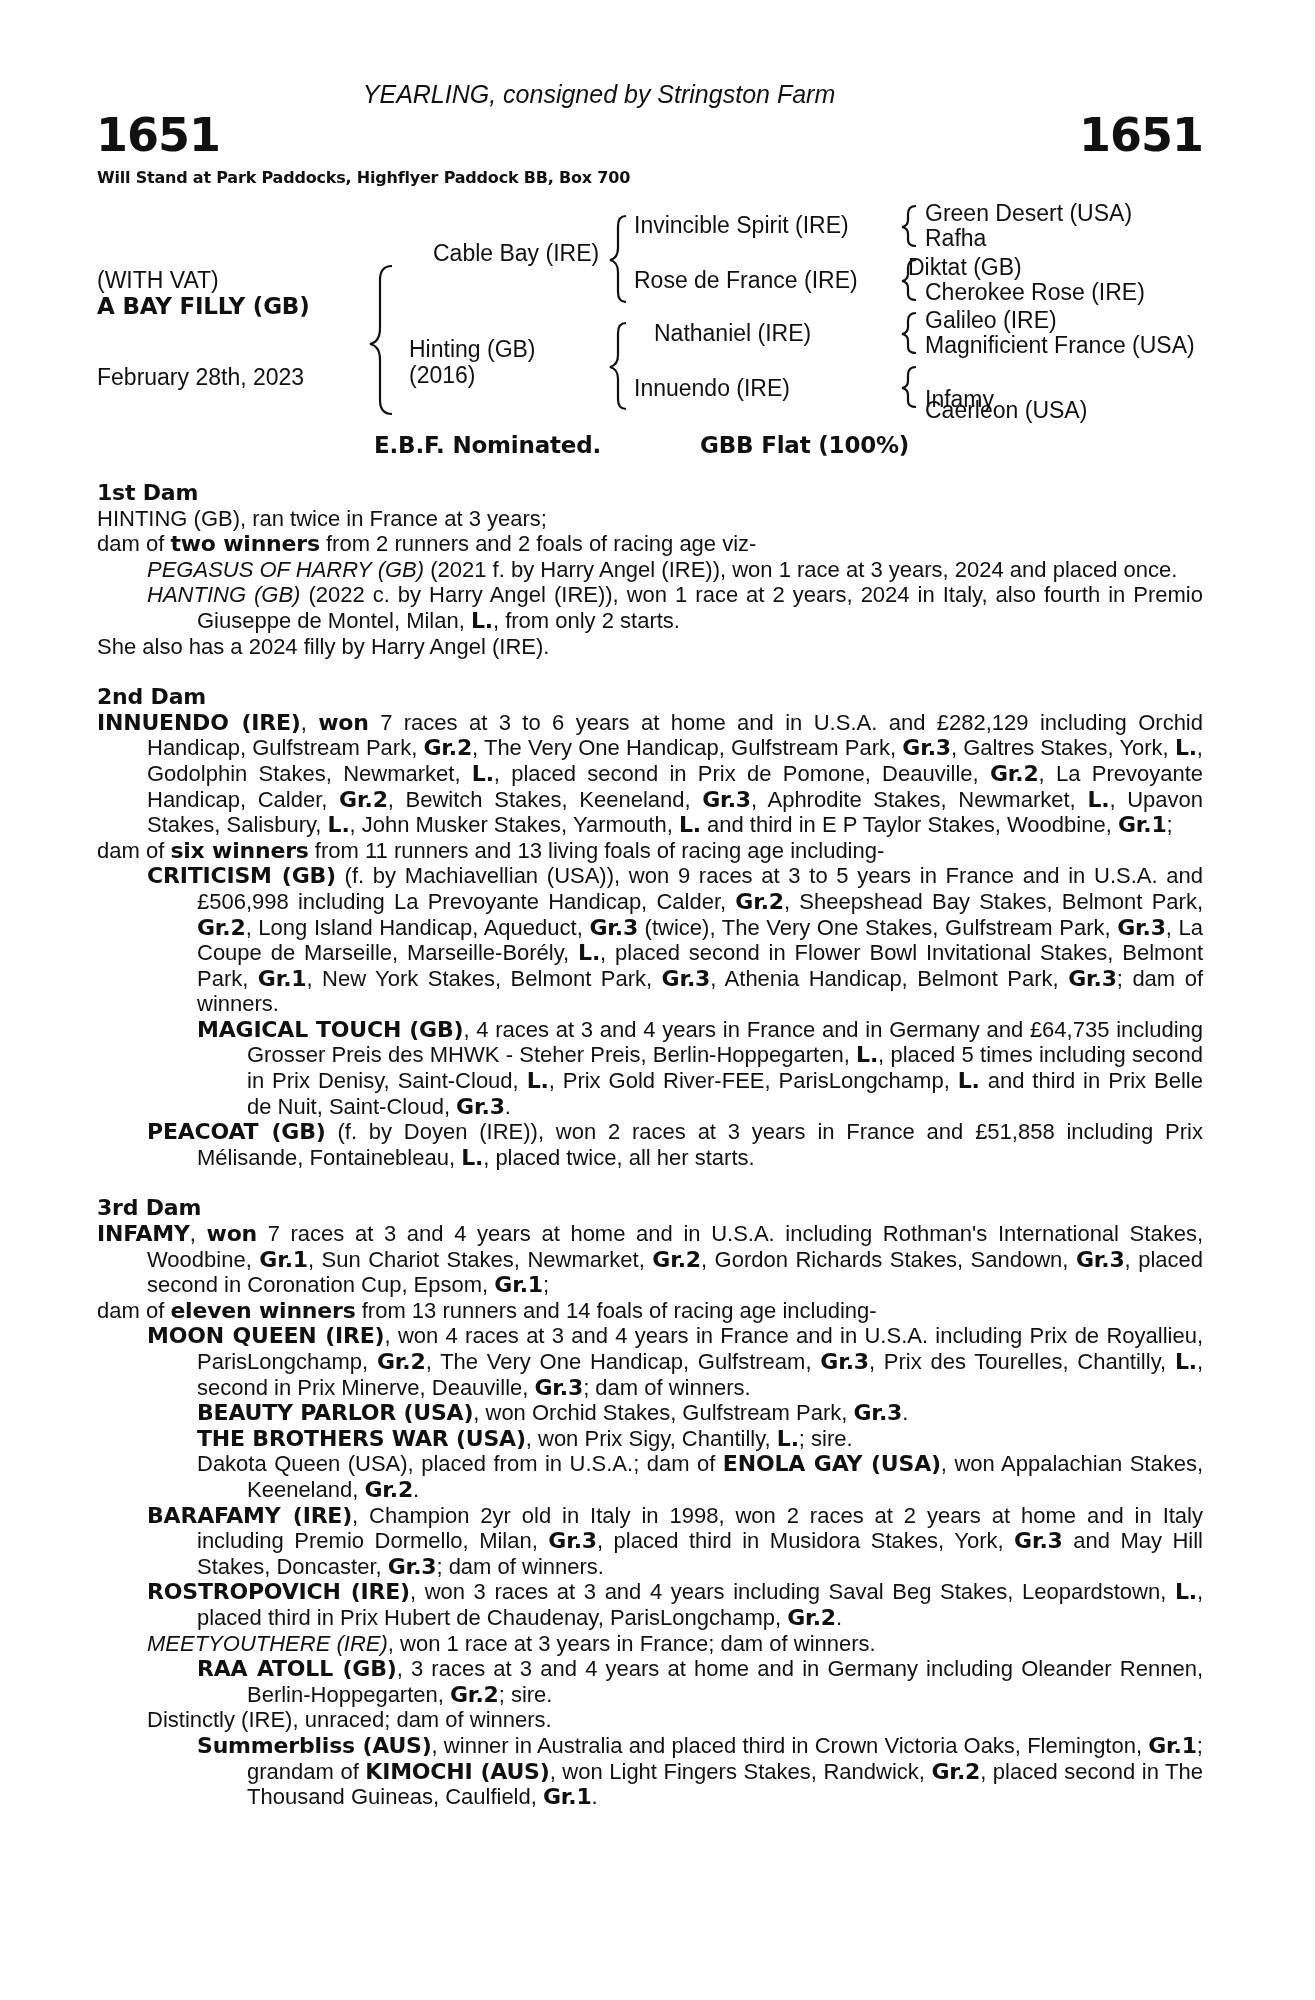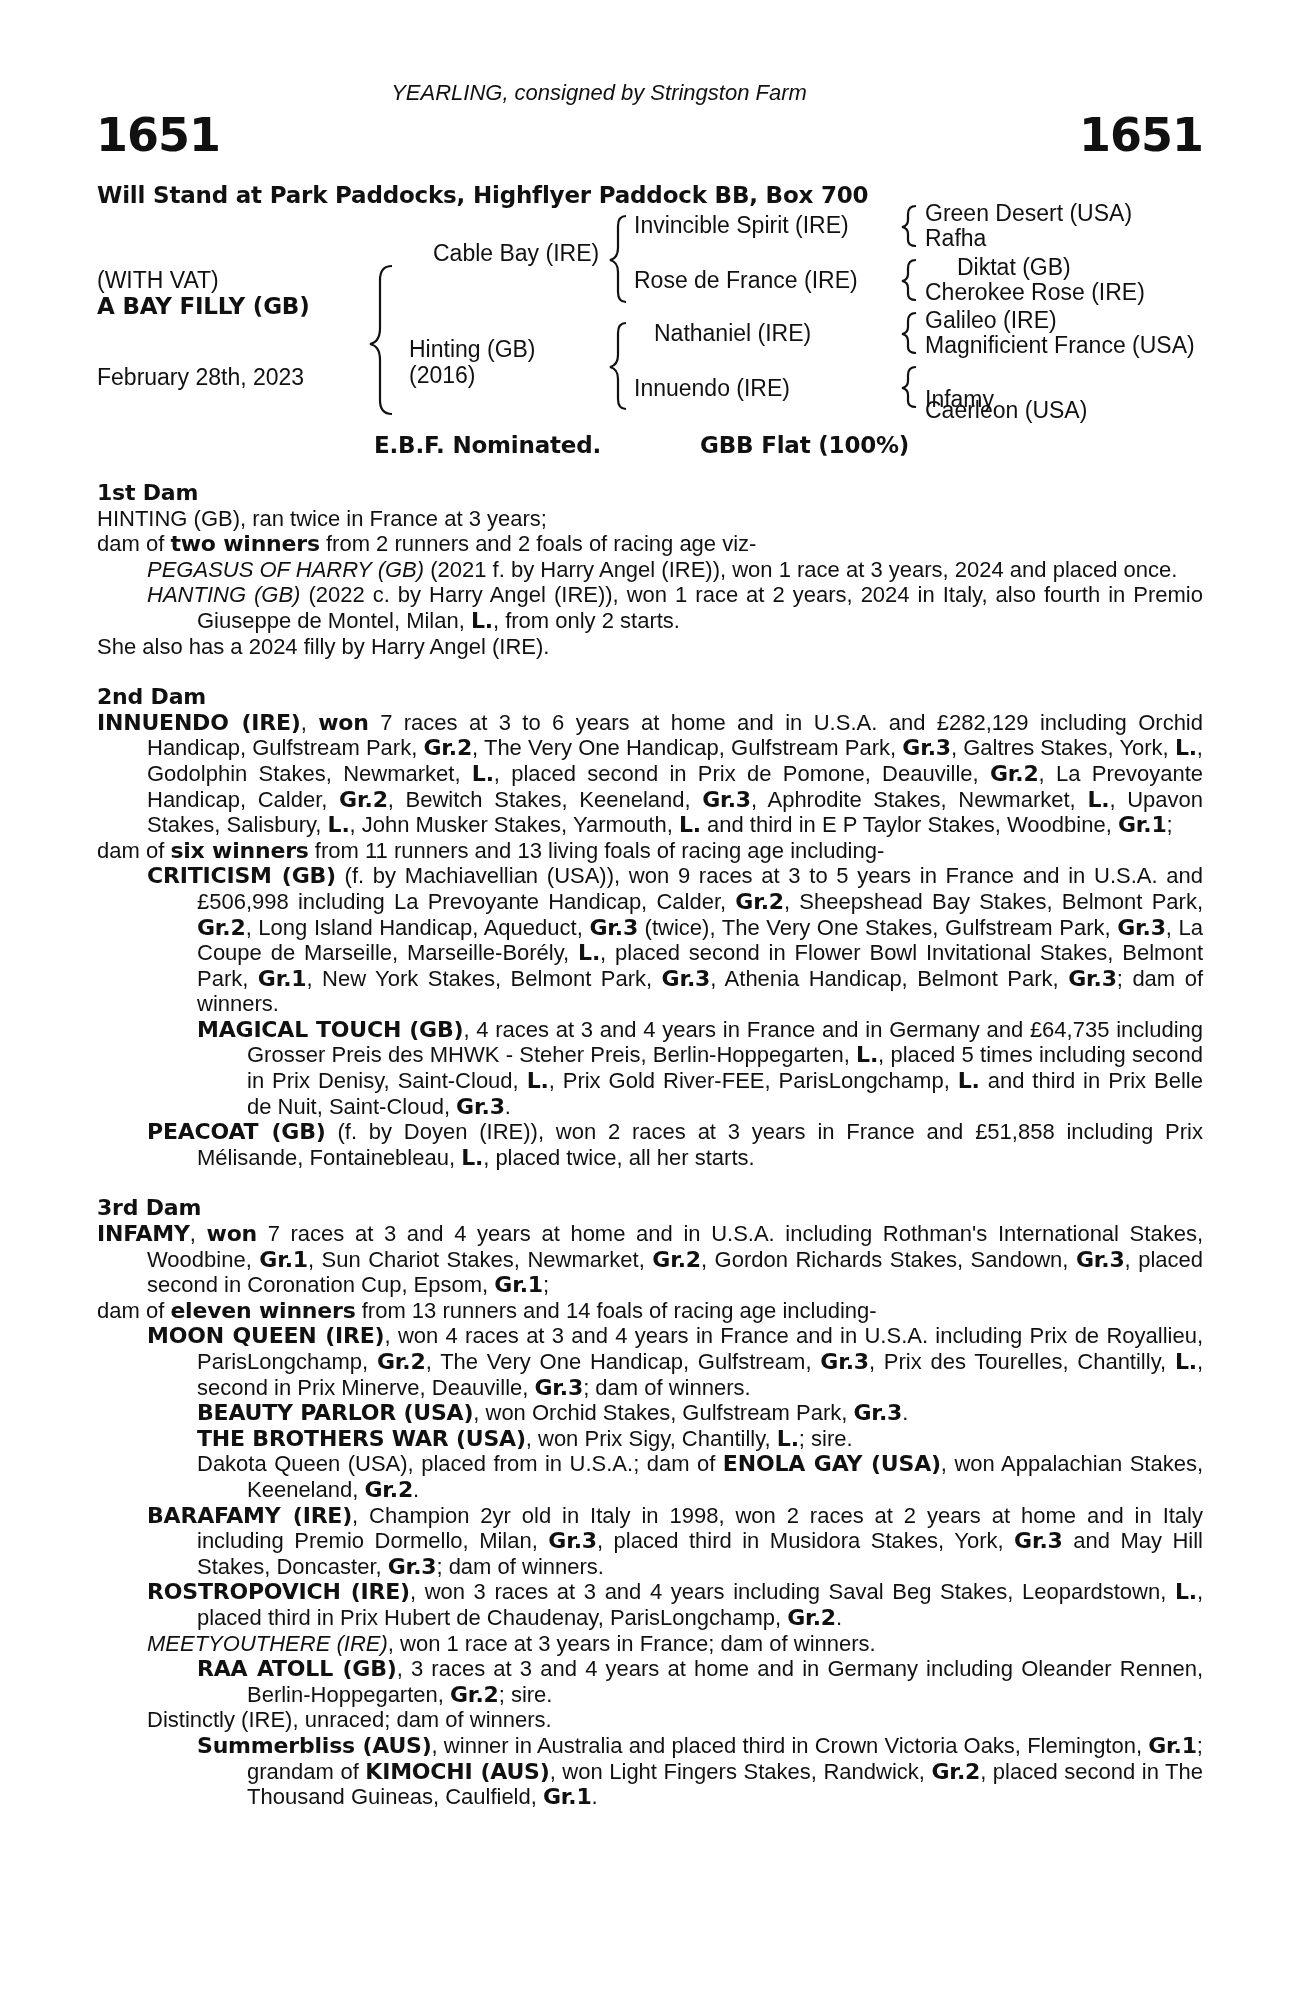--- a/index.html
+++ b/index.html
@@ -1,24 +1,24 @@
 <!DOCTYPE html>
 <html><head>
 <meta charset="utf-8">
 <style>
   html, body { margin: 0; padding: 0; background: #ffffff; }
   body { width: 1315px; height: 2000px; position: relative; color: #111111;
          font-family: "Liberation Sans", sans-serif; overflow: hidden; }
   .bk { font-family: "DejaVu Sans", sans-serif; font-weight: bold; letter-spacing: -0.2px; }
   .sub { position: absolute; top: 80px; left: 0; width: 1198px; text-align: center;
-         font-style: italic; font-size: 22px; }
+         font-style: italic; font-size: 25px; }
   .lot { position: absolute; top: 108px; font-size: 46px; font-family: "DejaVu Sans", sans-serif;
          font-weight: bold; letter-spacing: -1px; }
   .lot.l { left: 96px; } .lot.r { right: 112px; }
-  .stand { position: absolute; top: 182px; left: 97px; font-size: 23px; }
+  .stand { position: absolute; top: 168px; left: 97px; font-size: 16px; }
   .ped { position: absolute; top: 200px; left: 0; width: 1315px; height: 230px; }
   .ped .t { position: absolute; font-size: 23px; white-space: nowrap; line-height: 26px; }
   .ped svg { position: absolute; left: 0; top: 0; }
   .nom { position: absolute; top: 432px; font-size: 23px; }
   .body { position: absolute; top: 480px; left: 97px; width: 1106px; font-size: 22px; line-height: 25.6px; }
   .body p { margin: 0; text-align: justify; }
   .h { font-size: 22px; }
   .gap { height: 25px; }
   .i0 { padding-left: 50px; text-indent: -50px; }
   .i1 { padding-left: 100px; text-indent: -50px; }
@@ -51,21 +51,21 @@
   <div class="t" style="left:97px;top:119px;margin-top:45px;">February 28th, 2023</div>
   <div class="t" style="left:409px;top:40px;margin-left:24px;">Cable Bay (IRE)</div>
   <div class="t" style="left:409px;top:136px;">Hinting (GB)</div>
   <div class="t" style="left:409px;top:162px;">(2016)</div>
   <div class="t" style="left:634px;top:12px;">Invincible Spirit (IRE)</div>
   <div class="t" style="left:634px;top:67px;">Rose de France (IRE)</div>
   <div class="t" style="left:654px;top:120px;">Nathaniel (IRE)</div>
   <div class="t" style="left:634px;top:175px;">Innuendo (IRE)</div>
   <div class="t" style="left:925px;top:0px;text-align:right;">Green Desert (USA)</div>
   <div class="t" style="left:925px;top:25px;">Rafha</div>
-  <div class="t" style="left:957px;top:54px;">Diktat (GB)</div>
+  <div class="t" style="left:908px;top:54px;">Diktat (GB)</div>
   <div class="t" style="left:925px;top:79px;">Cherokee Rose (IRE)</div>
   <div class="t" style="left:925px;top:107px;">Galileo (IRE)</div>
   <div class="t" style="left:925px;top:132px;">Magnificient France (USA)</div>
   <div class="t" style="left:925px;top:161px;margin-top:36px;">Caerleon (USA)</div>
   <div class="t" style="left:925px;top:186px;">Infamy</div>
 </div>
 
 <div class="nom bk" style="left:374px;">E.B.F. Nominated.</div>
 <div class="nom bk" style="left:700px;">GBB Flat (100%)</div>
 

